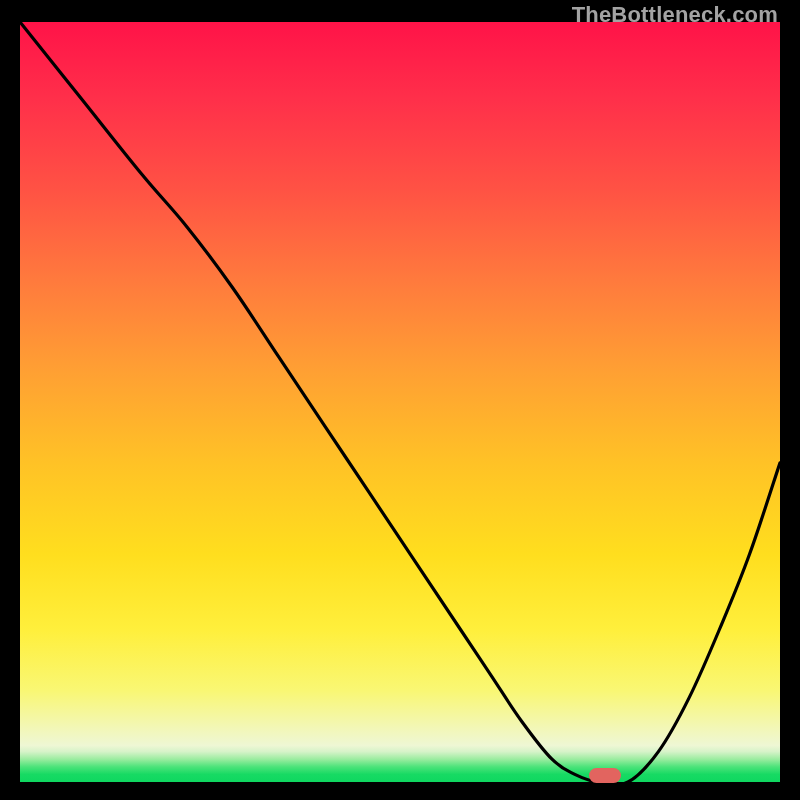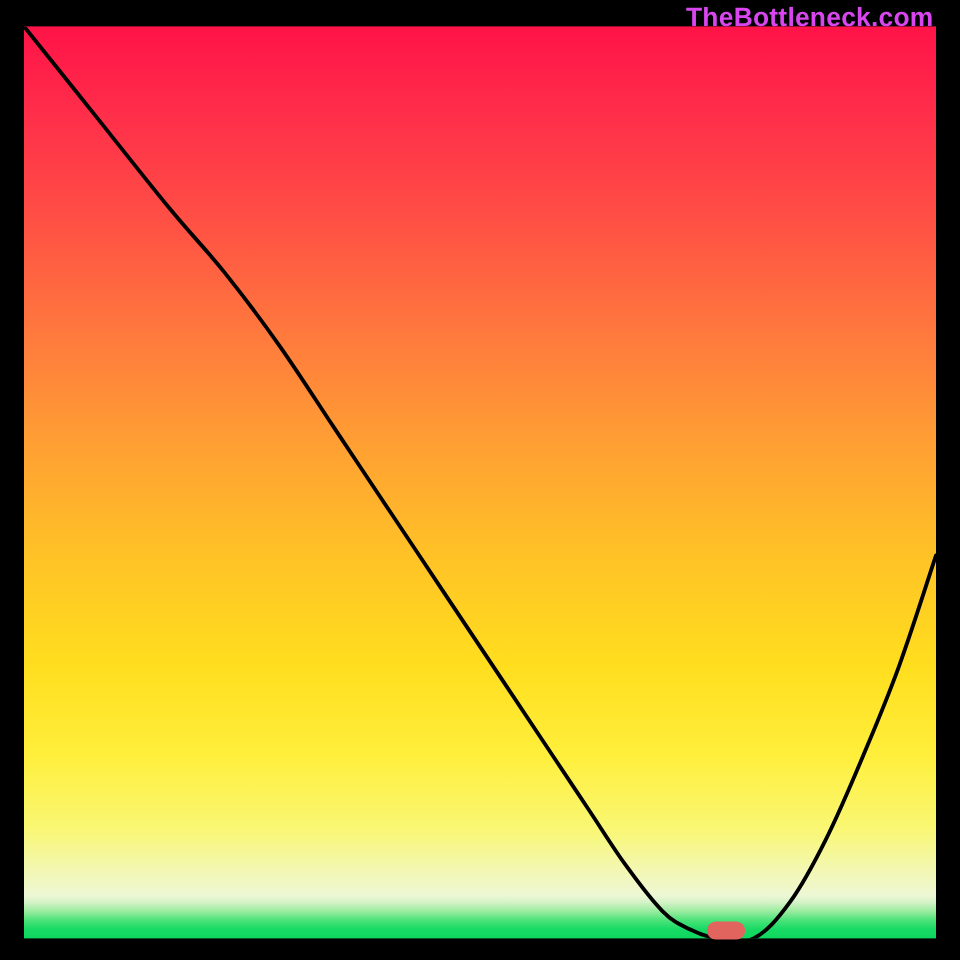--- a/index.html
+++ b/index.html
@@ -14,21 +14,21 @@
   .frame {
     position: relative;
     width: 800px;
     height: 800px;
     background: #000;
   }
   .watermark {
     position: absolute;
     top: 2px;
     right: 22px;
-    color: #d946ef;
+    color: #a3a3a3;
     font-size: 22px;
     font-weight: bold;
     letter-spacing: 0.2px;
     z-index: 30;
     margin-left: 16px;
   }
   .plot-outer {
     position: absolute;
     left: 20px;
     top: 22px;

